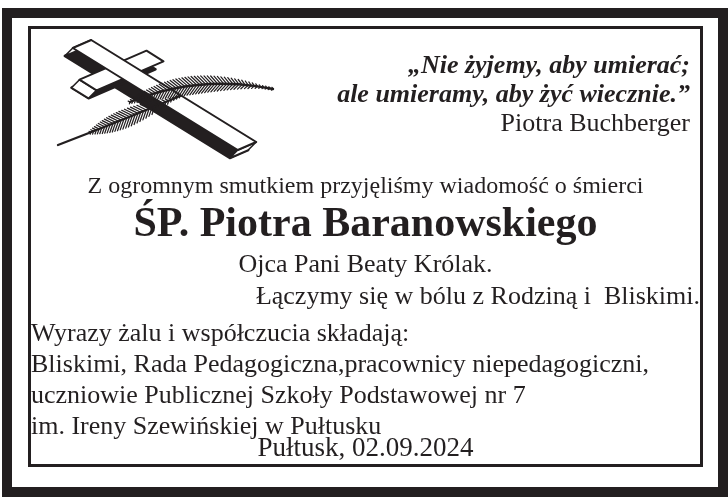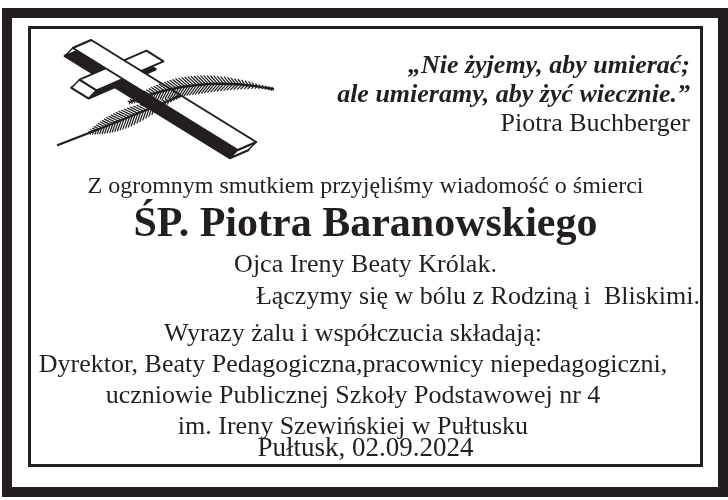--- a/index.html
+++ b/index.html
@@ -35,21 +35,21 @@
   .main-block{
     position:absolute; top:168px; left:31px; right:28px; text-align:center;
   }
   .announcement{ font-size:24px; line-height:34px; }
   .deceased{ font-size:42px; line-height:40px; font-weight:bold; }
   .relation{ font-size:26px; line-height:32px; margin-top:6px; }
   .condolence{ font-size:26px; line-height:31px;text-align:right; }
 
   .sign-block{
     position:absolute; top:317px; right:53px; left:31px;
-    text-align:center; font-size:26px; line-height:31px;
+    text-align:left; font-size:26px; line-height:31px;
   }
   .dateline{
     position:absolute; top:434px; left:31px; right:28px;
     text-align:center; font-size:27px; line-height:26px;
   }
 </style>
 </head>
 <body>
 
 <div class="page">
@@ -241,25 +241,25 @@
 
   <div class="quote-block">
     <div class="quote-line">„Nie żyjemy, aby umierać;</div>
     <div class="quote-line">ale umieramy, aby żyć wiecznie.”</div>
     <div class="quote-attribution">Piotra Buchberger</div>
   </div>
 
   <div class="main-block">
     <div class="announcement">Z ogromnym smutkiem przyjęliśmy wiadomość o śmierci</div>
     <div class="deceased">ŚP. Piotra Baranowskiego</div>
-    <div class="relation">Ojca Ireny Beaty Królak.</div>
+    <div class="relation">Ojca Pani Beaty Królak.</div>
     <div class="condolence">Łączymy się w bólu z Rodziną i&nbsp; Bliskimi.</div>
   </div>
 
   <div class="sign-block">
     <div>Wyrazy żalu i współczucia składają:</div>
-    <div>Dyrektor, Beaty Pedagogiczna,pracownicy niepedagogiczni,</div>
-    <div>uczniowie Publicznej Szkoły Podstawowej nr 4</div>
+    <div>Bliskimi, Rada Pedagogiczna,pracownicy niepedagogiczni,</div>
+    <div>uczniowie Publicznej Szkoły Podstawowej nr 7</div>
     <div>im. Ireny Szewińskiej w Pułtusku</div>
   </div>
 
   <div class="dateline">Pułtusk, 02.09.2024</div>
 </div>
 
 </body></html>

